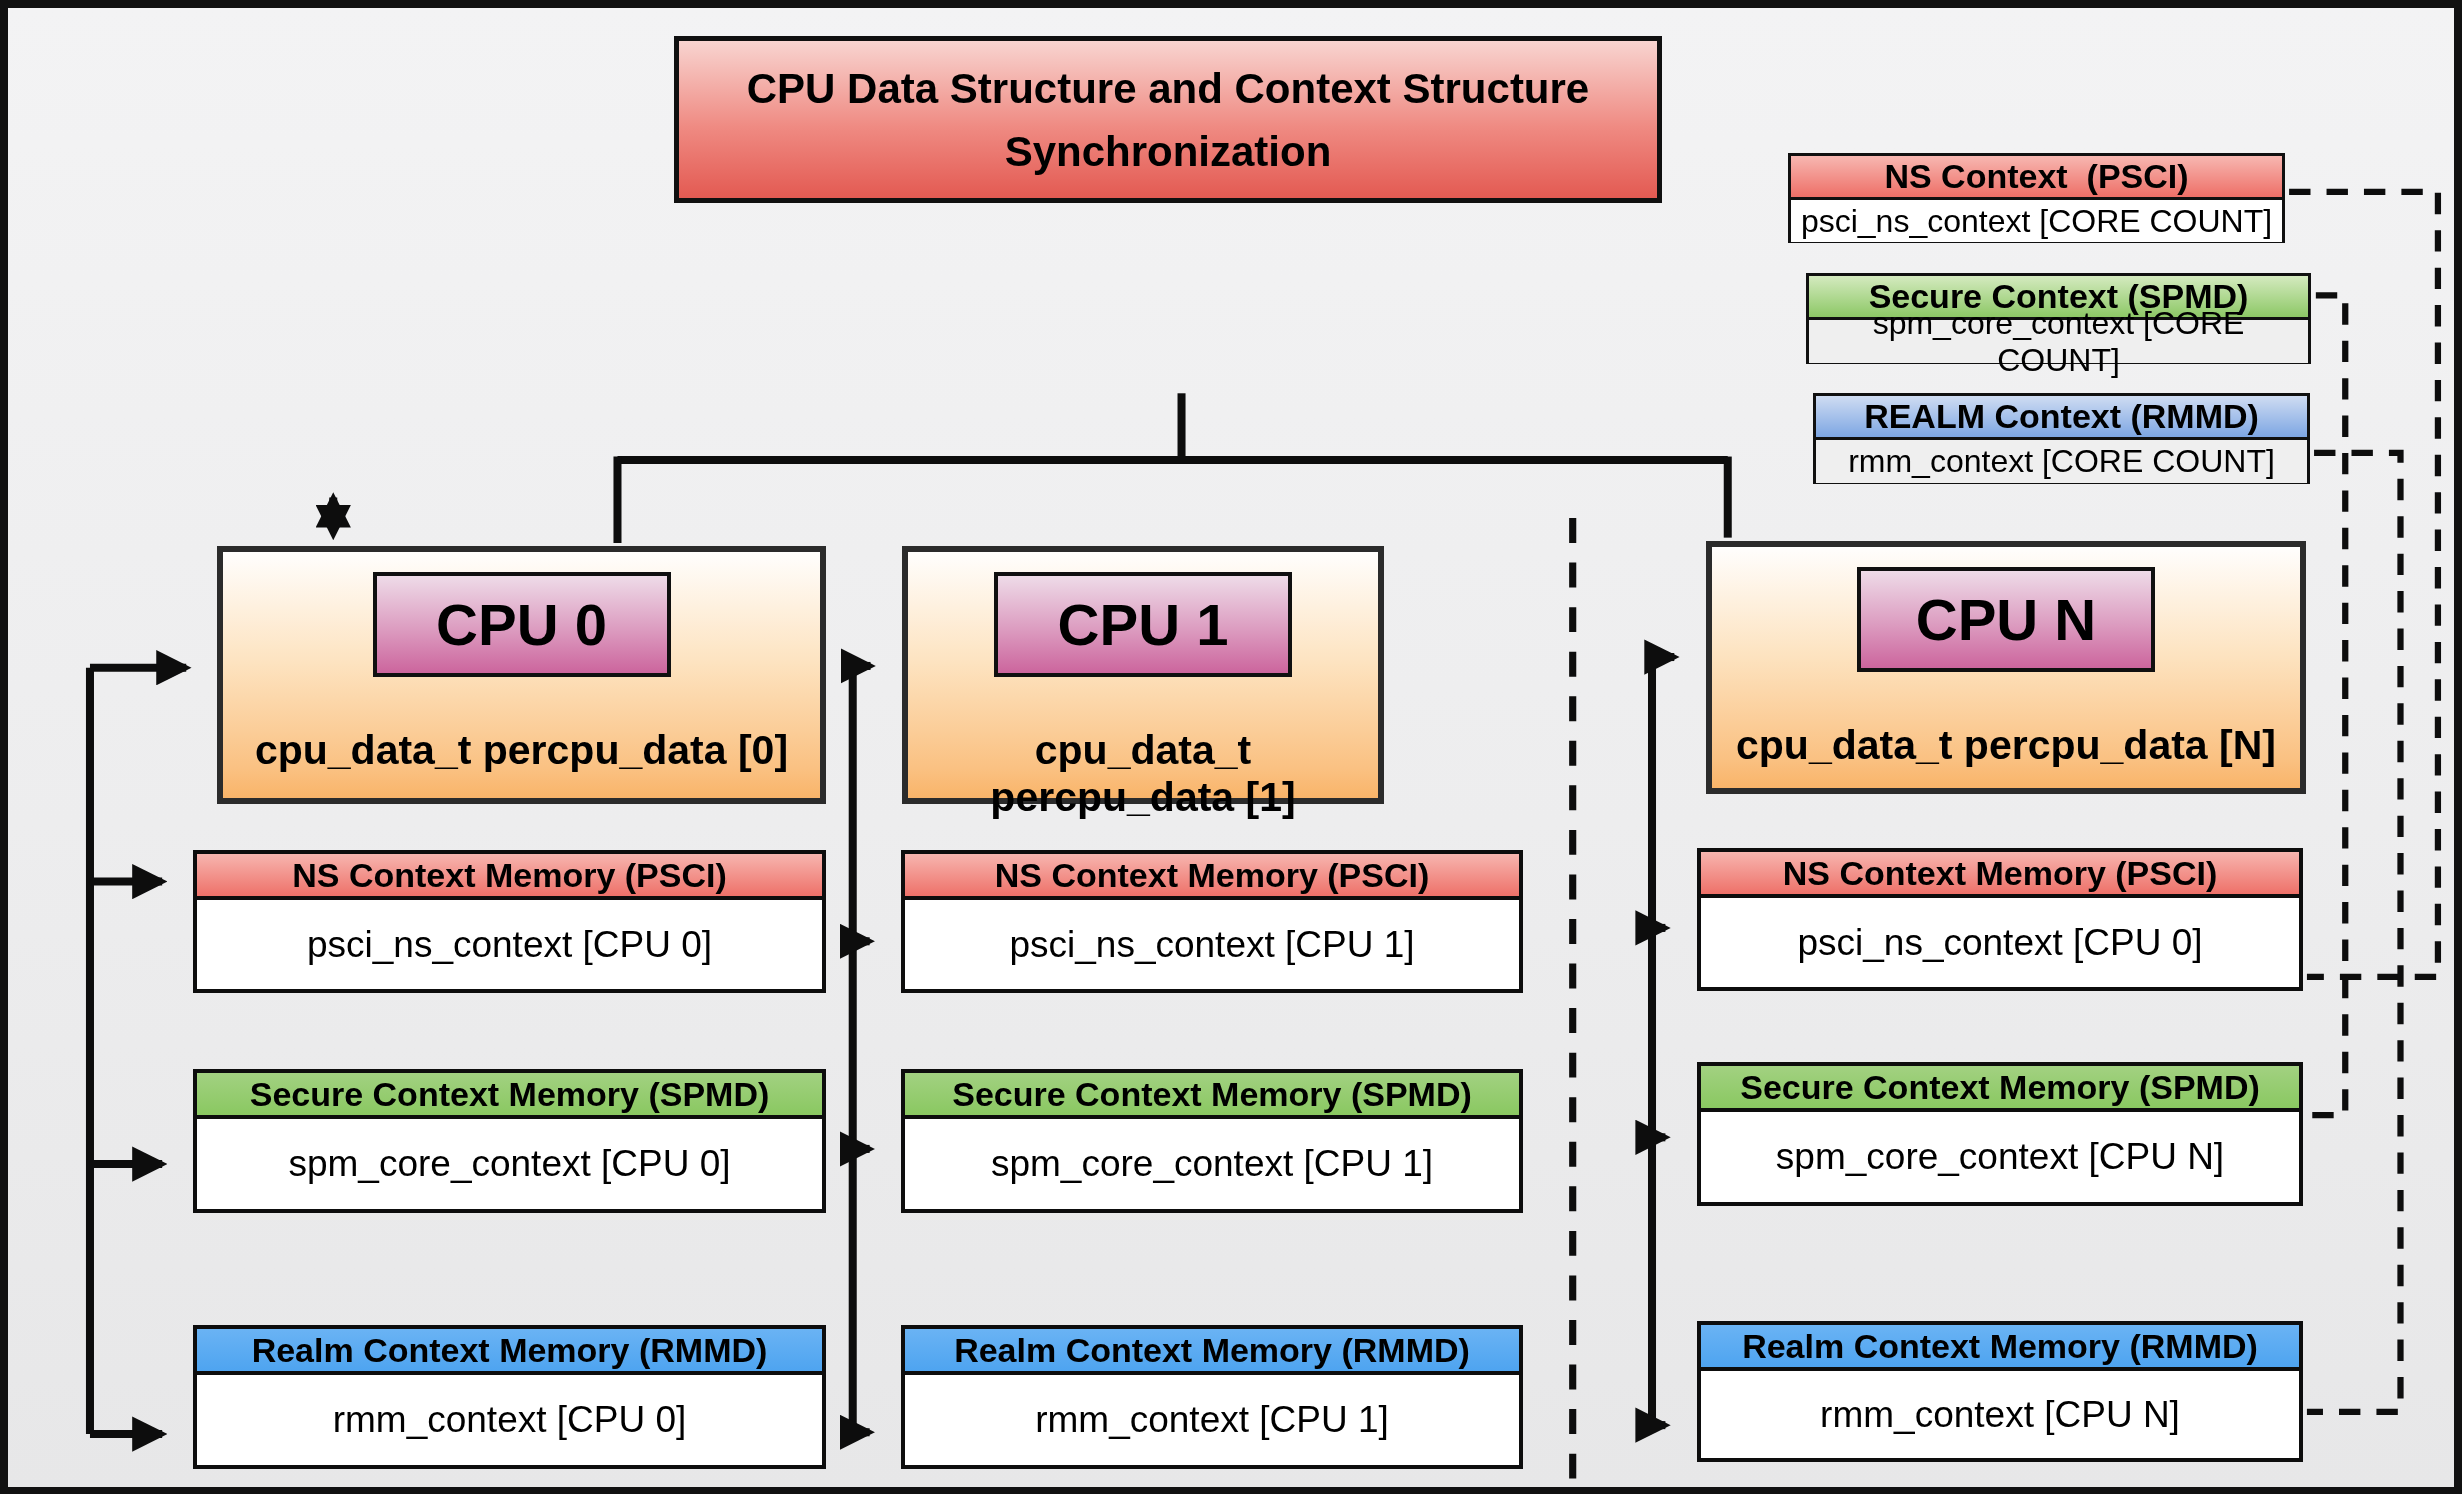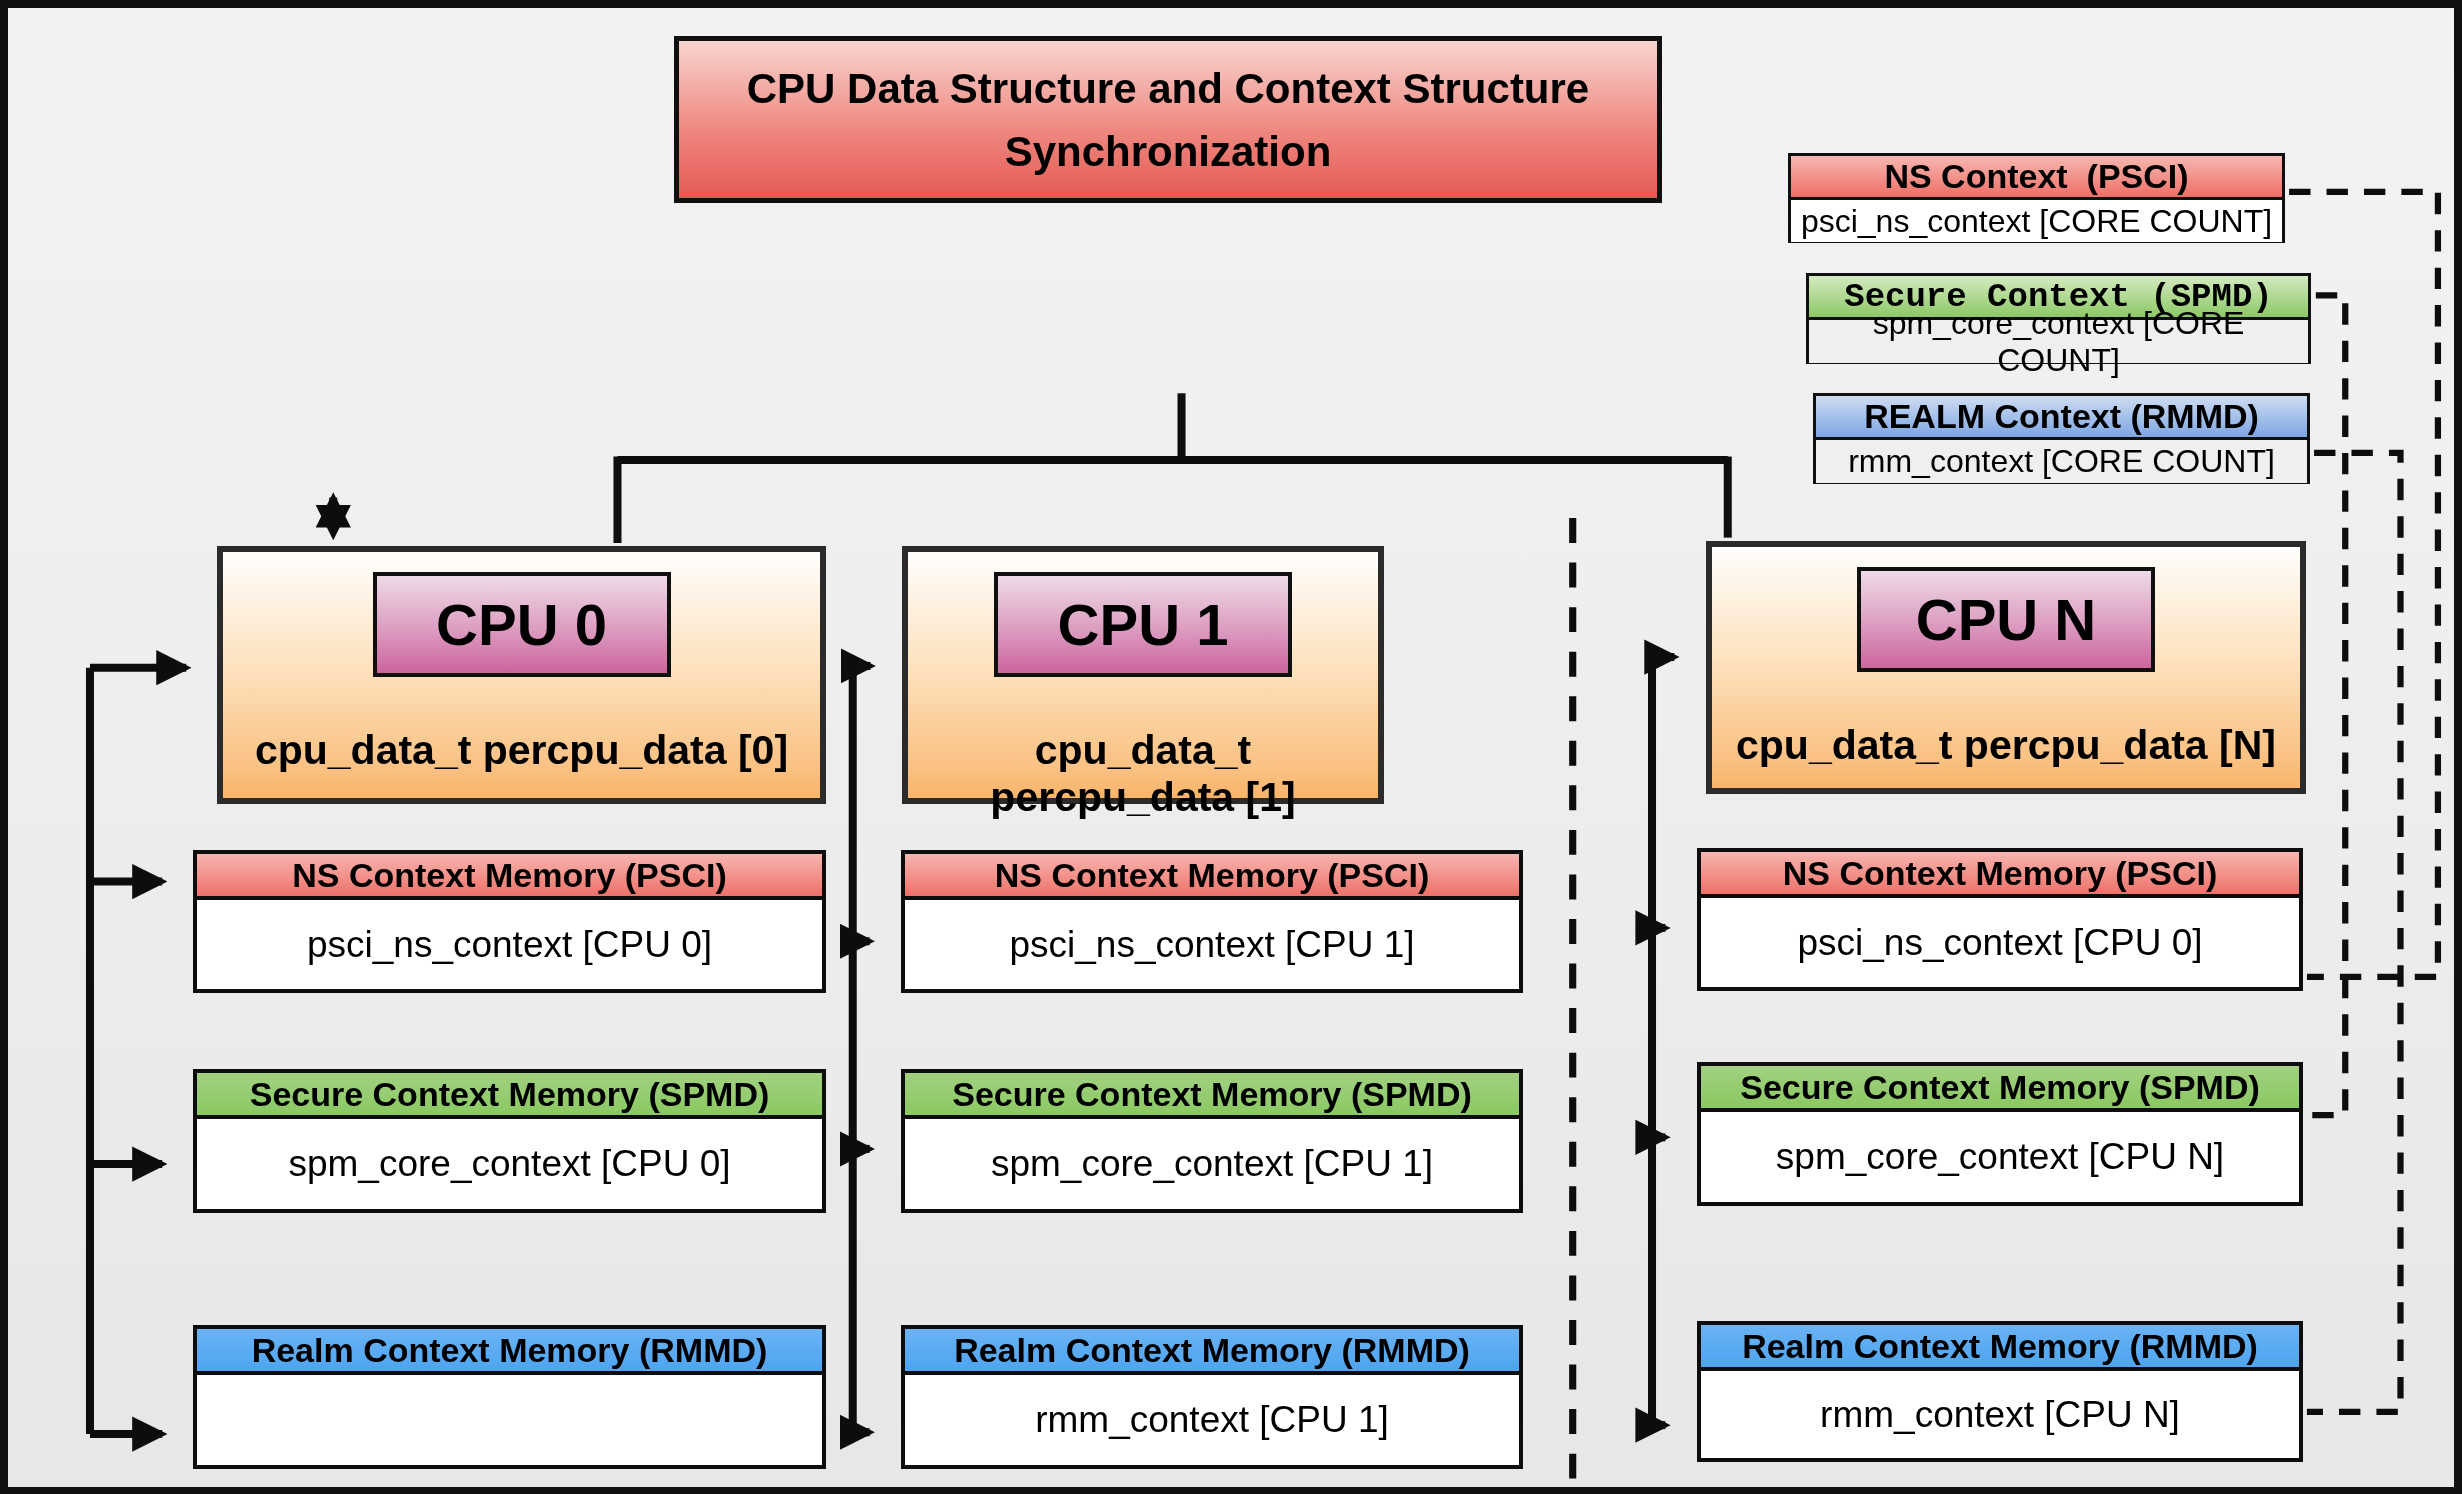--- a/index.html
+++ b/index.html
@@ -33,21 +33,21 @@
   .system-box{
     border:6.2px solid #3d3d3d;background:linear-gradient(180deg,#fcdcb0 0%,#f9c285 100%);
     font-weight:bold;font-size:41px;line-height:1.48;
   }
 
   
   .legend{border:3.6px solid #101010;}
   .legend .l-hdr{height:41px;border-bottom:3.6px solid #101010;font-weight:bold;font-size:34px;}
   .legend .l-body{font-size:32px;background:#fff;}
   .l-hdr.ns{background:linear-gradient(180deg,#f7b7b1 0%,#ee6f67 100%);}
-  .l-hdr.sec{background:linear-gradient(180deg,#d4eabf 0%,#8dc866 100%);font-family:Liberation Mono, monospace;}
+  .l-hdr.sec{background:linear-gradient(180deg,#d4eabf 0%,#8dc866 100%);}
   .l-hdr.realm{background:linear-gradient(180deg,#cfdcf2 0%,#7da6e3 100%);}
   .l-body.grey{background:#efefef;}
 
   
   .cpu-box{
     border:6.2px solid #2b2b2b;
     background:linear-gradient(180deg,#fffefd 0%,#fde3c0 45%,#fac182 88%,#f9b469 100%);
   }
   .cpu-label{
     position:absolute;left:50%;transform:translateX(-50%);top:19.6px;width:298px;height:105px;
@@ -97,20 +97,21 @@
   <div class="abs ctx" style="left:185px;top:842px;width:633px;height:143px;">
     <div class="ctx-hdr ns center pre">NS Context Memory (PSCI)</div>
     <div class="ctx-body">psci_ns_context [CPU 0]</div>
   </div>
   <div class="abs ctx" style="left:185px;top:1061px;width:633px;height:144px;">
     <div class="ctx-hdr sec center pre">Secure Context Memory (SPMD)</div>
     <div class="ctx-body">spm_core_context [CPU 0]</div>
   </div>
   <div class="abs ctx" style="left:185px;top:1317px;width:633px;height:144px;">
     <div class="ctx-hdr realm center pre">Realm Context Memory (RMMD)</div>
+    <div class="ctx-body">rmm_context [CPU 0]</div>
   </div>
 
   <div class="abs cpu-box" style="left:894px;top:538px;width:482px;height:258px;">
     <div class="cpu-label center">CPU 1</div>
     <div class="cpu-data">cpu_data_t percpu_data [1]</div>
   </div>
   <div class="abs ctx" style="left:893px;top:842px;width:622px;height:143px;">
     <div class="ctx-hdr ns center pre">NS Context Memory (PSCI)</div>
     <div class="ctx-body">psci_ns_context [CPU 1]</div>
   </div>

